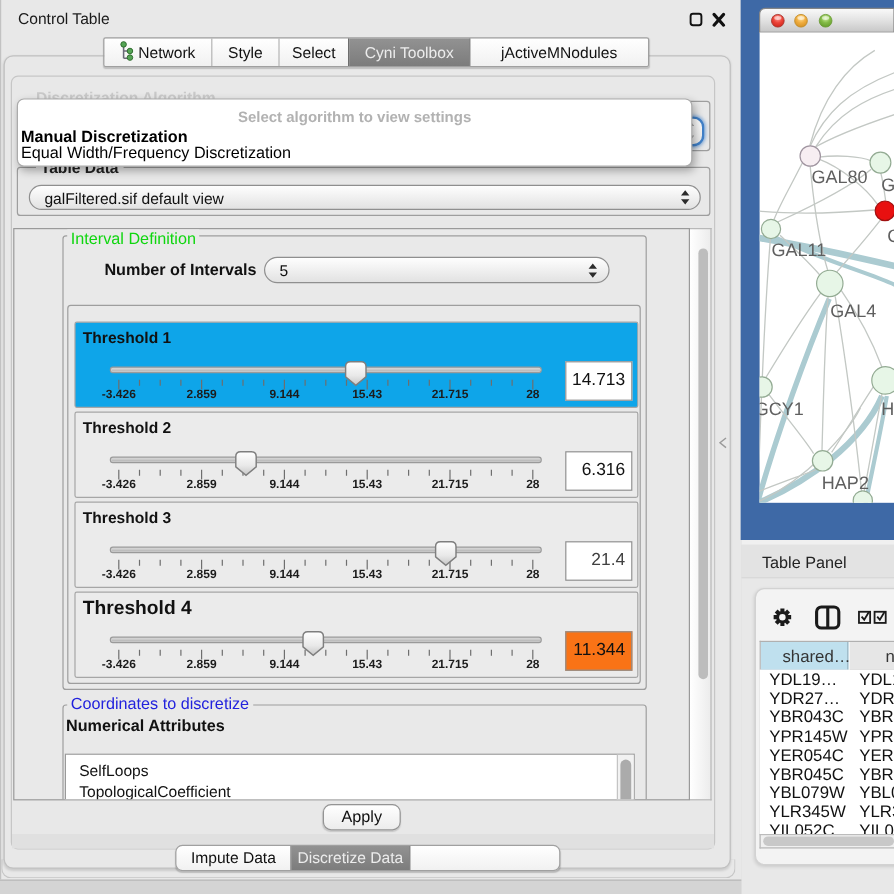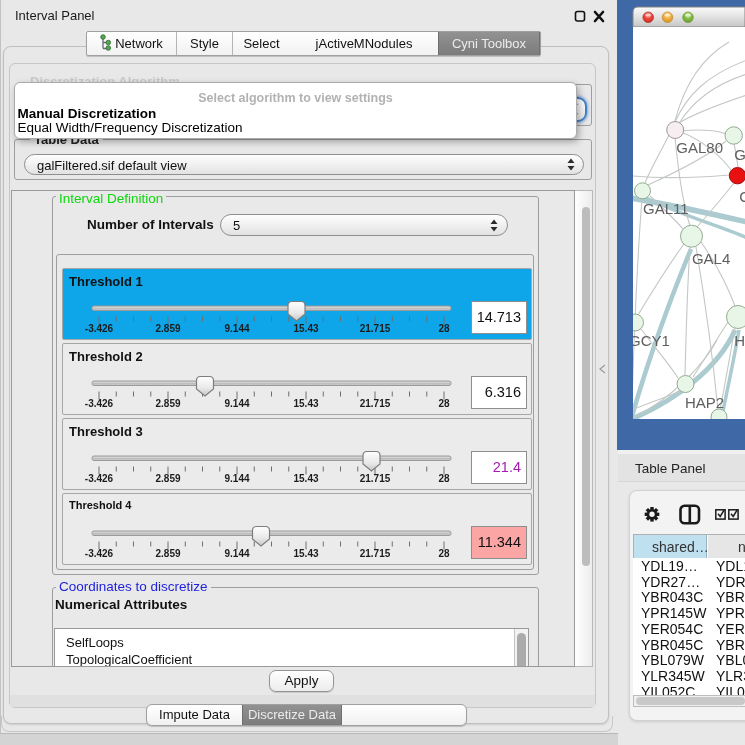--- a/index.html
+++ b/index.html
@@ -4,42 +4,42 @@
 body { width:745px; height:745px; position:relative; overflow:hidden;
   font-family:"Liberation Sans",sans-serif; background:#d8d8d8; }
 .abs { position:absolute; }
 .seg { display:inline-block; height:23px; line-height:23px; font-size:13px; color:#111;
   text-align:center; vertical-align:top; }
 </style></head><body>
 
 <div class="abs" style="left:0;top:0;width:618px;height:733px;background:#e8e8e8;border-left:1px solid #c2c2c2"></div>
 <div class="abs" style="left:1px;top:716px;width:612px;height:16px;border:1px solid #c6c6c6;border-top:none;border-radius:0 0 8px 8px"></div>
 <div class="abs" style="left:0;top:733px;width:618px;height:12px;background:#d4d4d4;border-top:1px solid #b8b8b8"></div>
-<div class="abs" style="left:15px;top:8px;font-size:13px;color:#1a1a1a">Interval Panel</div>
+<div class="abs" style="left:15px;top:8px;font-size:13px;color:#1a1a1a">Control Table</div>
 <svg class="abs" style="left:574px;top:10px" width="32" height="13">
  <rect x="1.5" y="1.5" width="9" height="9.5" rx="2" fill="none" stroke="#111" stroke-width="1.6"></rect>
  <path d="M21,2 L29,11 M29,2 L21,11" stroke="#111" stroke-width="2.6" stroke-linecap="round"></path>
 </svg>
 
 <div class="abs" style="left:3px;top:46px;width:606px;height:678px;border:1px solid #c0c0c0;border-radius:8px;background:#e8e8e8;box-shadow:0 1px 2px rgba(0,0,0,0.12)"></div>
 <div class="abs" style="left:9px;top:63px;width:587px;height:645px;border:1px solid #c6c6c6;border-radius:6px;background:#e8e8e8"></div>
 <div class="abs" style="left:10px;top:695px;width:585px;height:12px;background:#e0e0e0"></div>
 
 <div class="abs" style="left:86px;top:31px;width:455px;height:25px;background:linear-gradient(#ffffff,#f1f1f1);border:1px solid #a0a0a0;border-radius:2px;box-shadow:0 1px 1px rgba(0,0,0,0.18);display:flex">
   <div class="seg" style="width:90px;border-right:1px solid #b5b5b5">
     <svg width="12" height="17" style="vertical-align:-3px;margin-right:3px">
         <path d="M3,3 V14.5 M3,8.5 H8 M3,14.5 H8" stroke="#6a6a78" stroke-width="1.3" fill="none"></path>
         <circle cx="3" cy="3" r="2.3" fill="#55a555" stroke="#2e6b2e" stroke-width="0.8"></circle>
         <circle cx="8.3" cy="8.5" r="2.3" fill="#55a555" stroke="#2e6b2e" stroke-width="0.8"></circle>
         <circle cx="8.3" cy="14" r="2.3" fill="#55a555" stroke="#2e6b2e" stroke-width="0.8"></circle>
       </svg>Network</div>
   <div class="seg" style="width:56px;border-right:1px solid #b5b5b5">Style</div>
   <div class="seg" style="width:57px">Select</div>
+  <div class="seg" style="width:102px;background:linear-gradient(#929292,#7c7c7c);color:#ececec;border-left:1px solid #6e6e6e;border-right:1px solid #6e6e6e">Cyni Toolbox</div>
   <div class="seg" style="flex:1">jActiveMNodules</div>
-  <div class="seg" style="width:102px;background:linear-gradient(#929292,#7c7c7c);color:#ececec;border-left:1px solid #6e6e6e;border-right:1px solid #6e6e6e">Cyni Toolbox</div>
 </div>
 
 <div class="abs" style="left:30px;top:74px;font-size:13px;font-weight:bold;color:#c9c9c9">Discretization Algorithm</div>
 
 <div class="abs" style="left:20px;top:84px;width:572px;height:42px;border:1px solid #9e9e9e;border-radius:3px"></div>
 <div class="abs" style="left:564px;top:97px;width:23px;height:25px;border-radius:9px;border:2.5px solid #4080c8;background:linear-gradient(#fdfdfd,#e6e6e6);box-shadow:0 0 3px 1px rgba(80,140,210,0.7)"></div>
 <svg class="abs" style="left:570px;top:99px" width="12" height="21">
     <path d="M2.5,6 L5.5,2 L8.5,6 Z M2.5,14 L5.5,18 L8.5,14 Z" fill="#9a9a9a"></path>
   </svg>
 
@@ -112,37 +112,37 @@
         <rect x="30" y="39" width="357" height="1.6" fill="#bdbdbd"></rect>
         <path d="M36.00,47.5v8 M53.25,47.5v5 M70.50,47.5v5 M87.75,47.5v5 M105.00,47.5v8 M122.25,47.5v5 M139.50,47.5v5 M156.75,47.5v5 M174.00,47.5v8 M191.25,47.5v5 M208.50,47.5v5 M225.75,47.5v5 M243.00,47.5v8 M260.25,47.5v5 M277.50,47.5v5 M294.75,47.5v5 M312.00,47.5v8 M329.25,47.5v5 M346.50,47.5v5 M363.75,47.5v5 M381.00,47.5v8" stroke="#6e6e6e" stroke-width="1" fill="none"></path>
         <text x="36.0" y="62.5" font-size="10" font-weight="bold" fill="#1c1c1c" text-anchor="middle" font-family="Liberation Sans,sans-serif">-3.426</text>
         <text x="105.0" y="62.5" font-size="10" font-weight="bold" fill="#1c1c1c" text-anchor="middle" font-family="Liberation Sans,sans-serif">2.859</text>
         <text x="174.0" y="62.5" font-size="10" font-weight="bold" fill="#1c1c1c" text-anchor="middle" font-family="Liberation Sans,sans-serif">9.144</text>
         <text x="243.0" y="62.5" font-size="10" font-weight="bold" fill="#1c1c1c" text-anchor="middle" font-family="Liberation Sans,sans-serif">15.43</text>
         <text x="312.0" y="62.5" font-size="10" font-weight="bold" fill="#1c1c1c" text-anchor="middle" font-family="Liberation Sans,sans-serif">21.715</text>
         <text x="381.0" y="62.5" font-size="10" font-weight="bold" fill="#1c1c1c" text-anchor="middle" font-family="Liberation Sans,sans-serif">28</text>
         <path d="M300.00,45 L300.00,36.5 Q300.00,32.5 304.00,32.5 L313.00,32.5 Q317.00,32.5 317.00,36.5 L317.00,45 L308.50,52 Z" fill="url(#thm)" stroke="#7e7e7e" stroke-width="1.2"></path>
       </svg>
-  <div style="position:absolute;left:408px;top:32px;width:56px;height:33px;background:#fff;border:1px solid #8e8e8e;font-size:14.5px;color:#a21caf;text-align:right;padding:7px 5px 0 0">21.4</div>
+  <div style="position:absolute;left:408px;top:32px;width:56px;height:33px;background:#fff;border:1px solid #8e8e8e;font-size:14.5px;color:#404040;text-align:right;padding:7px 5px 0 0">21.4</div>
 </div>
 <div style="position:absolute;left:50px;top:301.5px;width:470px;height:72px;background:#ebebeb;border:1px solid #a6a6a6;border-radius:2px">
-  <div style="position:absolute;left:6px;top:5px;font-size:11px;font-weight:bold;color:#111">Threshold 4</div>
+  <div style="position:absolute;left:6px;top:5px;font-size:16px;font-weight:bold;color:#111">Threshold 4</div>
   <svg width="470" height="72" style="position:absolute;left:0;top:0">
         <rect x="29" y="37" width="359" height="4.5" rx="2" fill="#d2d2d2" stroke="#9a9a9a" stroke-width="1"></rect>
         <rect x="30" y="39" width="357" height="1.6" fill="#bdbdbd"></rect>
         <path d="M36.00,47.5v8 M53.25,47.5v5 M70.50,47.5v5 M87.75,47.5v5 M105.00,47.5v8 M122.25,47.5v5 M139.50,47.5v5 M156.75,47.5v5 M174.00,47.5v8 M191.25,47.5v5 M208.50,47.5v5 M225.75,47.5v5 M243.00,47.5v8 M260.25,47.5v5 M277.50,47.5v5 M294.75,47.5v5 M312.00,47.5v8 M329.25,47.5v5 M346.50,47.5v5 M363.75,47.5v5 M381.00,47.5v8" stroke="#6e6e6e" stroke-width="1" fill="none"></path>
         <text x="36.0" y="62.5" font-size="10" font-weight="bold" fill="#1c1c1c" text-anchor="middle" font-family="Liberation Sans,sans-serif">-3.426</text>
         <text x="105.0" y="62.5" font-size="10" font-weight="bold" fill="#1c1c1c" text-anchor="middle" font-family="Liberation Sans,sans-serif">2.859</text>
         <text x="174.0" y="62.5" font-size="10" font-weight="bold" fill="#1c1c1c" text-anchor="middle" font-family="Liberation Sans,sans-serif">9.144</text>
         <text x="243.0" y="62.5" font-size="10" font-weight="bold" fill="#1c1c1c" text-anchor="middle" font-family="Liberation Sans,sans-serif">15.43</text>
         <text x="312.0" y="62.5" font-size="10" font-weight="bold" fill="#1c1c1c" text-anchor="middle" font-family="Liberation Sans,sans-serif">21.715</text>
         <text x="381.0" y="62.5" font-size="10" font-weight="bold" fill="#1c1c1c" text-anchor="middle" font-family="Liberation Sans,sans-serif">28</text>
         <path d="M189.50,45 L189.50,36.5 Q189.50,32.5 193.50,32.5 L202.50,32.5 Q206.50,32.5 206.50,36.5 L206.50,45 L198.00,52 Z" fill="url(#thm)" stroke="#7e7e7e" stroke-width="1.2"></path>
       </svg>
-  <div style="position:absolute;left:408px;top:32px;width:56px;height:33px;background:#fca5a5;border:1px solid #8e8e8e;font-size:14.5px;color:#111;text-align:right;padding:7px 5px 0 0">11.344</div>
+  <div style="position:absolute;left:408px;top:32px;width:56px;height:33px;background:#f97316;border:1px solid #8e8e8e;font-size:14.5px;color:#111;text-align:right;padding:7px 5px 0 0">11.344</div>
 </div>
   <div class="abs" style="left:39.5px;top:396px;width:487px;height:115px;border:1px solid #9e9e9e;border-radius:3px"></div>
   <div class="abs" style="left:44px;top:387.5px;background:#e9e9e9;padding:0 3px;font-size:13.5px;color:#2222dd">Coordinates to discretize</div>
   <div class="abs" style="left:43px;top:406px;font-size:13.5px;font-weight:bold;color:#111">Numerical Attributes</div>
   <div class="abs" style="left:42px;top:437px;width:475px;height:60px;background:#fff;border:1px solid #9a9a9a">
     <div style="position:absolute;left:11px;top:4.5px;font-size:13px;color:#111;line-height:17px">SelfLoops<br>TopologicalCoefficient<br>BetweennessCentrality</div>
     <div style="position:absolute;right:0;top:0;width:14px;height:60px;background:#f2f2f2;border-left:1px solid #c4c4c4"></div>
     <div style="position:absolute;right:2.5px;top:4px;width:9px;height:42px;background:#ababab;border-radius:5px"></div>
   </div>
 </div>

